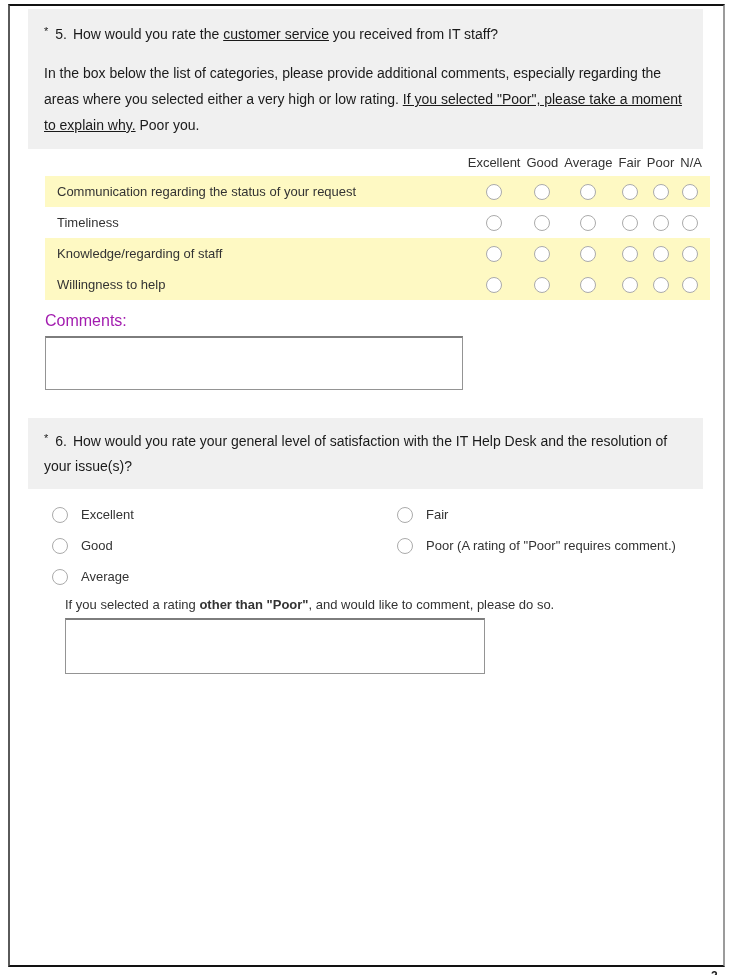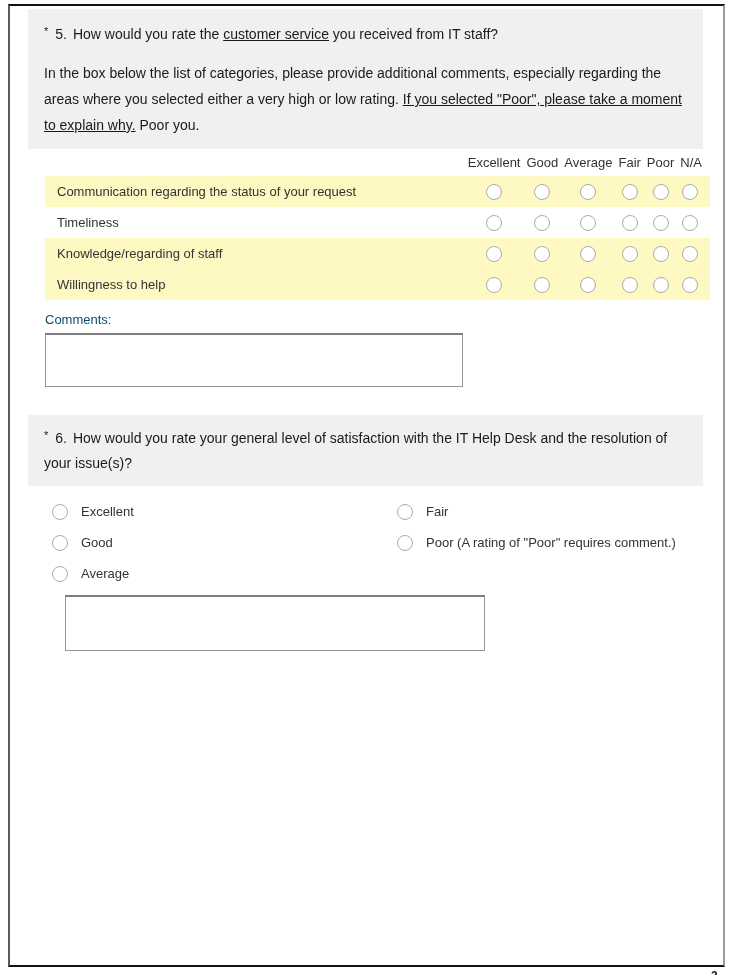--- a/index.html
+++ b/index.html
@@ -36,21 +36,21 @@
   table.matrix tbody tr{height:31px;}
   table.matrix tbody tr.alt{background:#fef9c3;}
   td.row-label{padding-left:12px;text-align:left;}
   td.radio-cell{text-align:center;}
   td.radio-cell:last-child, table.matrix th:last-child{padding-right:8px;}
   .radio{
     display:inline-block;width:16px;height:16px;box-sizing:border-box;
     border:1.5px solid #ababab;border-radius:50%;background:#fff;
     vertical-align:middle;cursor:pointer;
   }
-  .comments-label{margin:12px 0 0 35px;font-size:13px;color:#0c4a6e;}
+  .comments-label{margin:12px 0 0 35px;font-size:16px;color:#a21caf;}
   textarea.box{
     display:block;margin:6px 0 0 35px;width:418px;height:54px;
     box-sizing:border-box;resize:none;background:#fff;
     border:1px solid #949494;border-top:2px solid #7d7d7d;
     font:13px "Liberation Sans", sans-serif;padding:4px;
   }
   textarea.box.second{margin-left:55px;width:420px;height:56px;}
   .options{display:flex;margin:10px 0 0 42px;}
   .opt-col.left{width:345px;flex:0 0 auto;}
   .opt-col.right{flex:1 1 auto;}
@@ -156,17 +156,20 @@
           <span class="radio"></span>
           <span class="opt-label">Fair</span>
         </div>
         <div class="option">
           <span class="radio"></span>
           <span class="opt-label">Poor (A rating of "Poor" requires comment.)</span>
         </div>
       </div>
   </div>
 
+  <div class="prompt">
+    <span>If you selected a rating </span><b>other than "Poor"</b><span>, and would like to comment, please do so.</span>
+  </div>
   <textarea class="box second" style=""></textarea>
 
 </div>
 
 <div class="page-num">2</div>
 
 </body></html>

